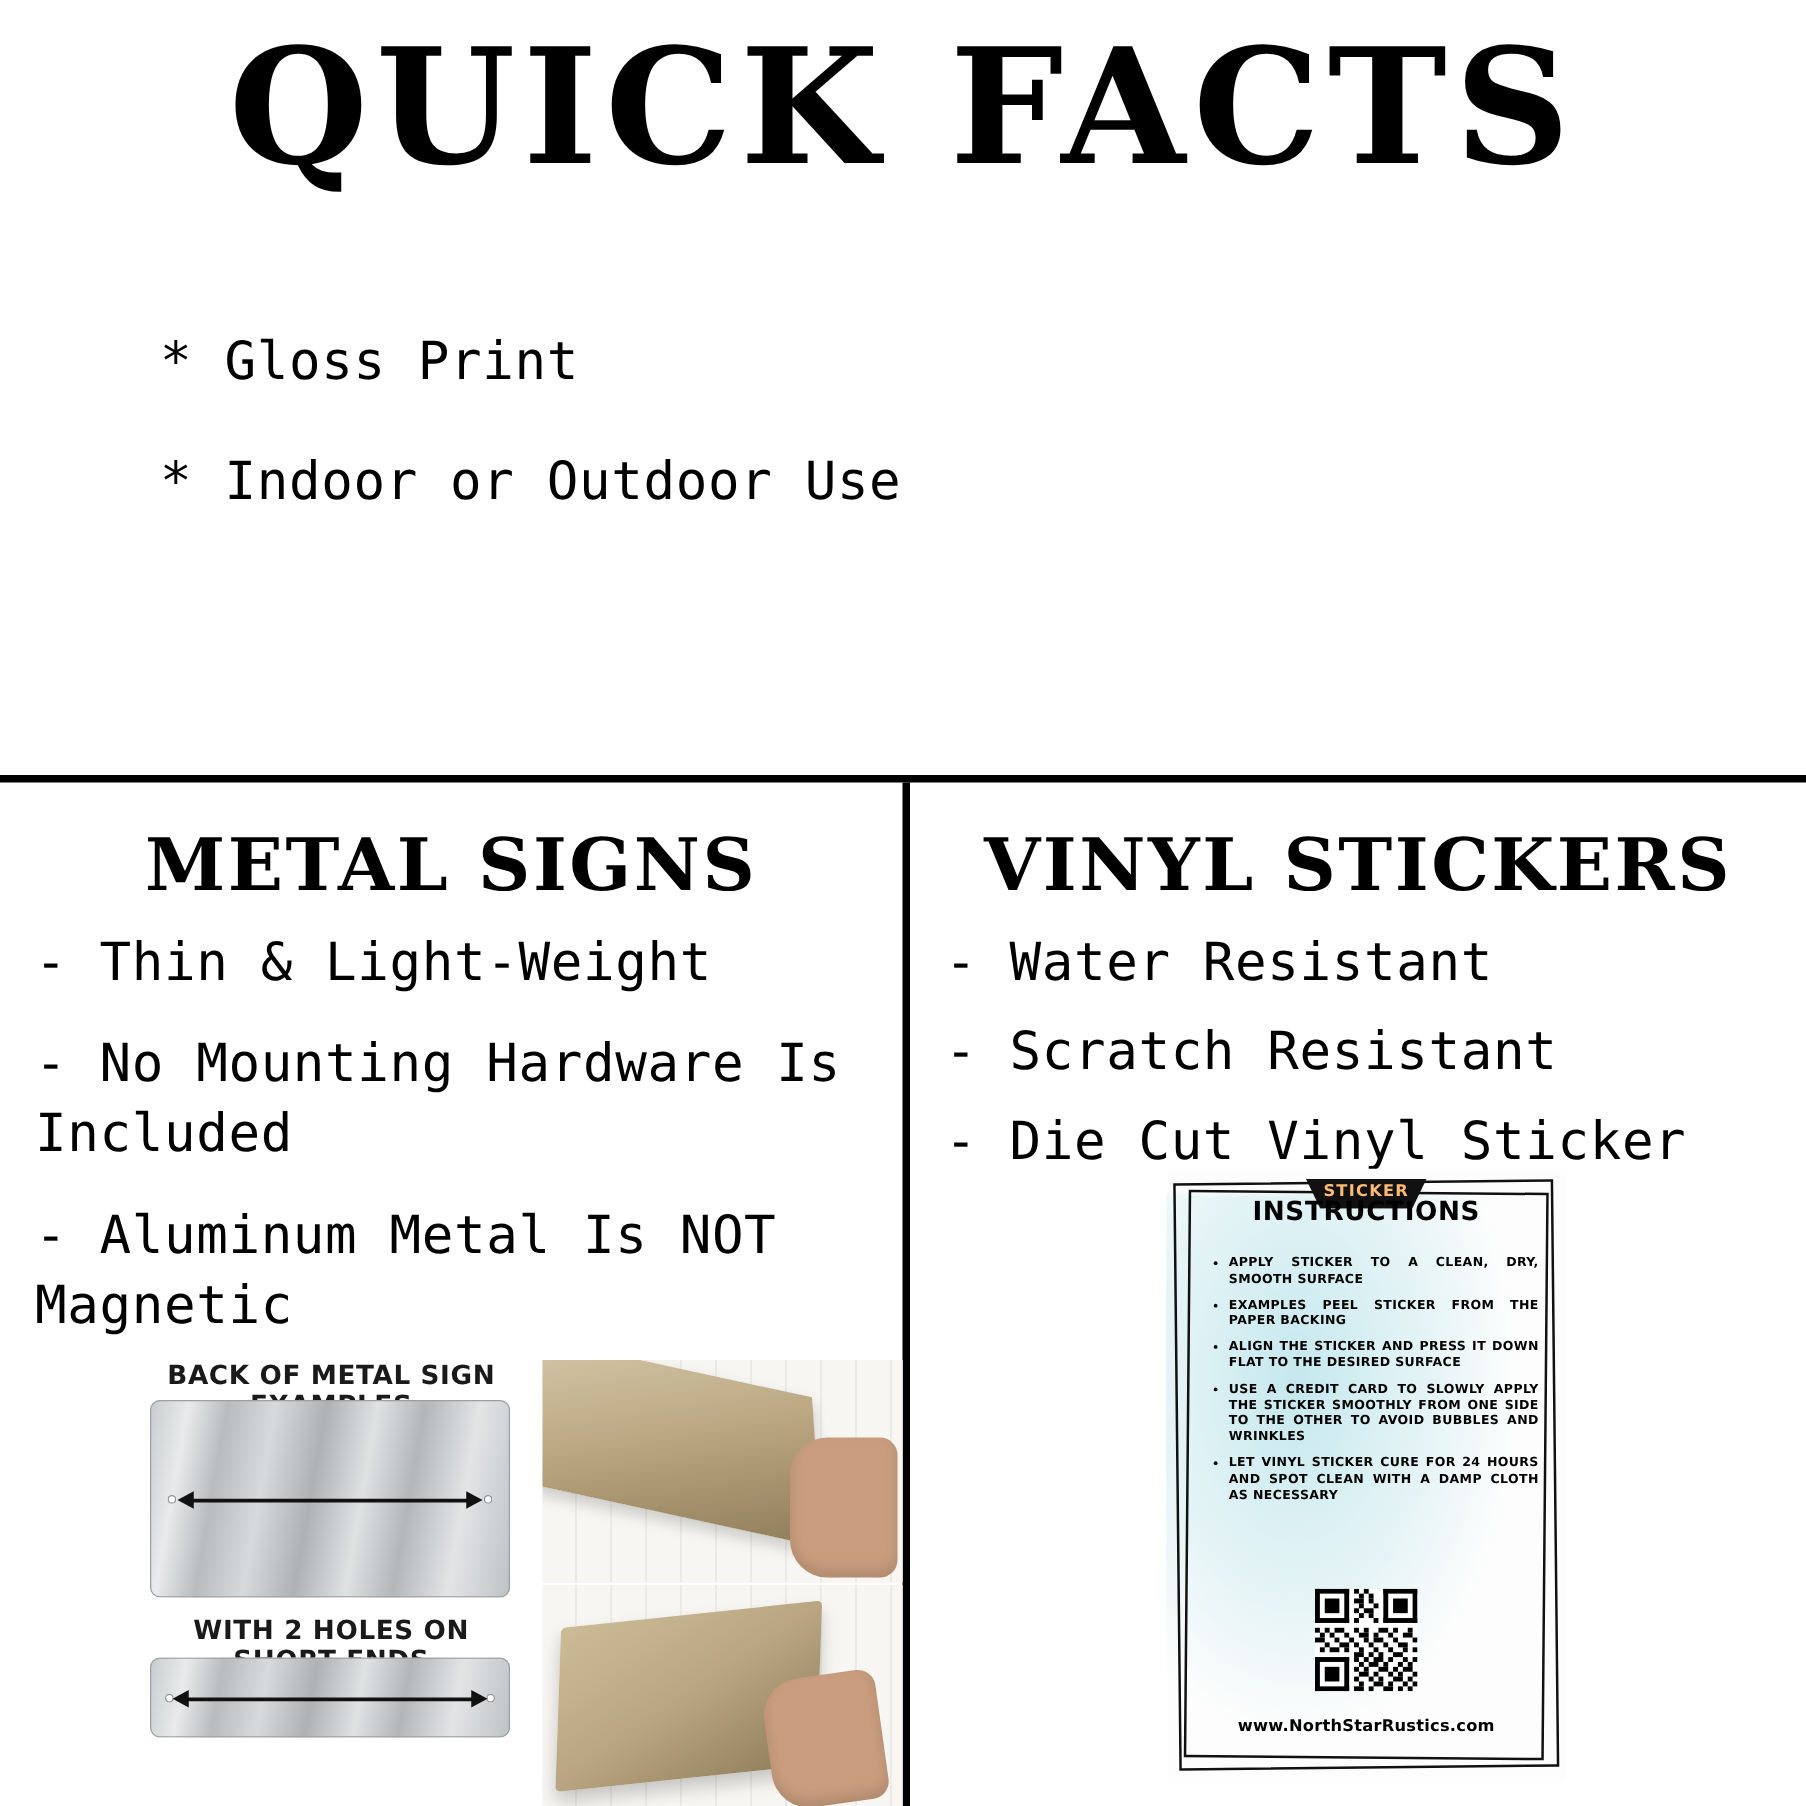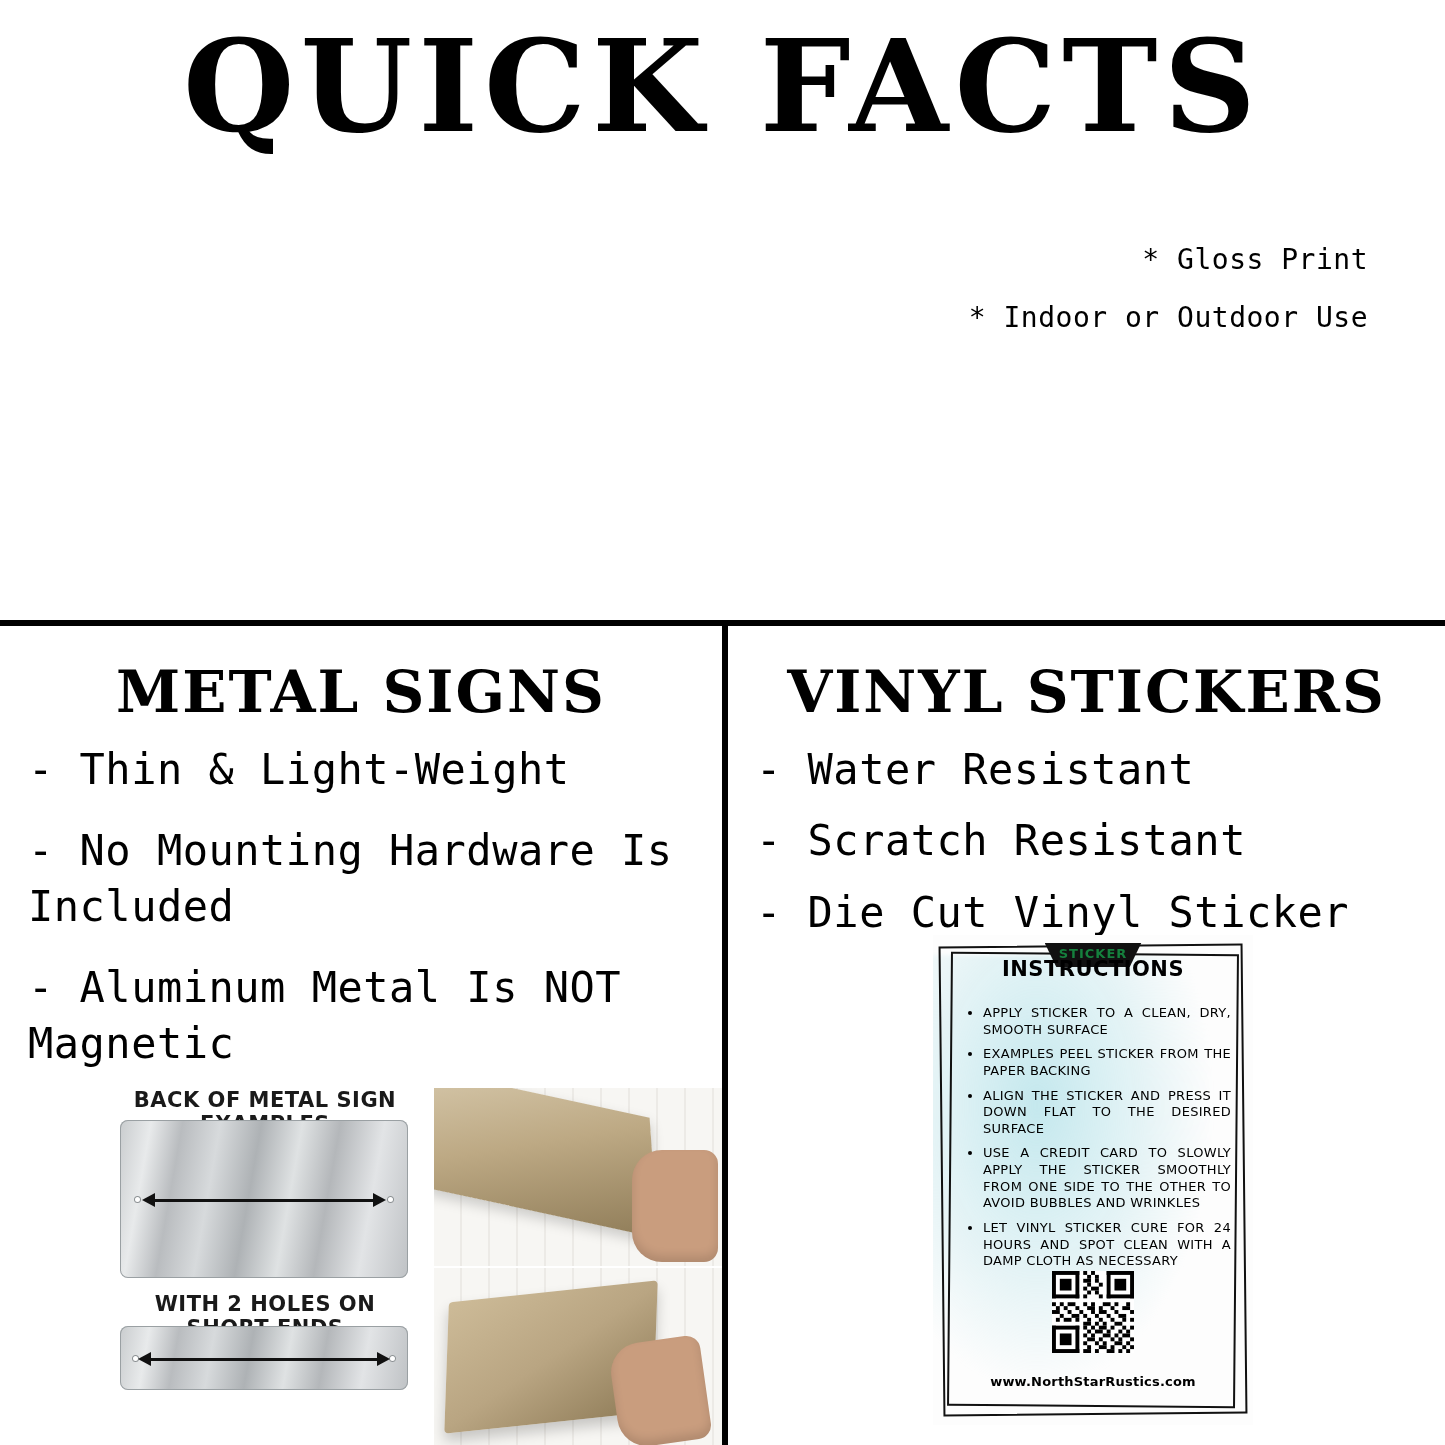--- a/index.html
+++ b/index.html
@@ -47,25 +47,24 @@
   }
   .fact-main {
     font-family: "DejaVu Sans Mono", monospace;
     font-size: 42px;
     line-height: 1.38;
     text-align: justify;
     letter-spacing: 0.5px;
   }
   .fact-line {
     font-family: "DejaVu Sans Mono", monospace;
-    font-size: 28px;
+    font-size: 42px;
     line-height: 1.38;
-    margin-top: 19px;
+    margin-top: 38px;
     letter-spacing: 0.5px;
-    text-align: right;
   }
 
   .divider-h {
     position: absolute;
     left: 0;
     top: 620px;
     width: 1445px;
     height: 6px;
     background: #000000;
   }
@@ -233,21 +232,21 @@
     left: 16px; top: 18px; right: 16px; bottom: 18px;
     border: 2px solid #111;
     transform: rotate(0.5deg);
   }
   .sticker-tab {
     position: absolute;
     left: 50%;
     top: 8px;
     transform: translateX(-50%);
     background: #111;
-    color: #15803d;
+    color: #fdba74;
     font-family: "DejaVu Sans", sans-serif;
     font-weight: bold;
     font-size: 13px;
     letter-spacing: 1px;
     padding: 3px 14px 6px 14px;
     clip-path: polygon(0 0, 100% 0, 88% 100%, 12% 100%);
   }
   .sticker-heading {
     position: absolute;
     left: 0; right: 0; top: 22px;
@@ -260,22 +259,22 @@
   .sticker-list {
     position: absolute;
     left: 34px;
     right: 22px;
     top: 70px;
     margin: 0;
     padding-left: 16px;
   }
   .sticker-list li {
     font-family: "DejaVu Sans", sans-serif;
-    font-weight: normal;
-    font-size: 13px;
+    font-weight: bold;
+    font-size: 10px;
     line-height: 1.28;
     letter-spacing: 0.3px;
     margin-bottom: 8px;
     text-align: justify;
   }
   .qr {
     position: absolute;
     left: 50%;
     transform: translateX(-50%);
     bottom: 72px;

